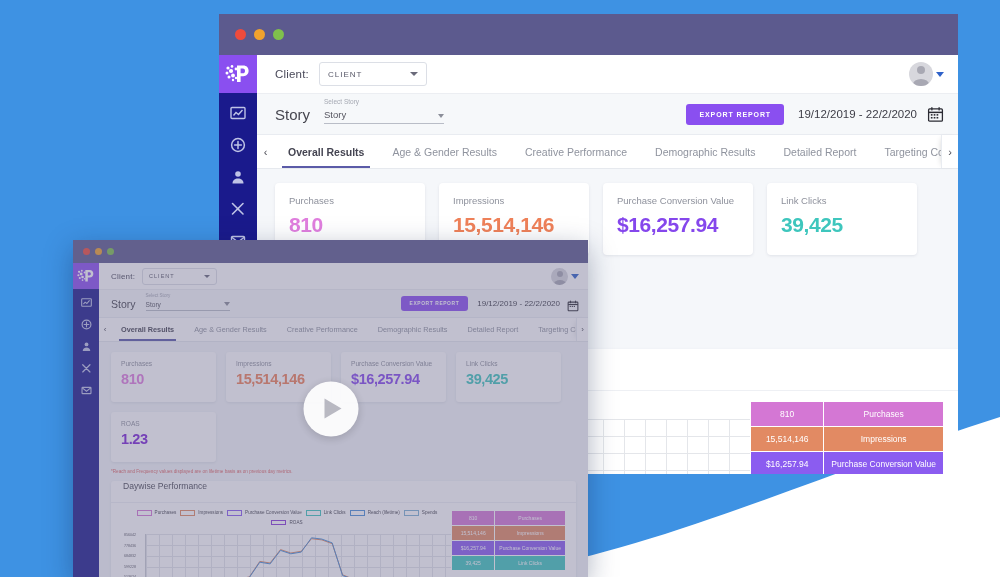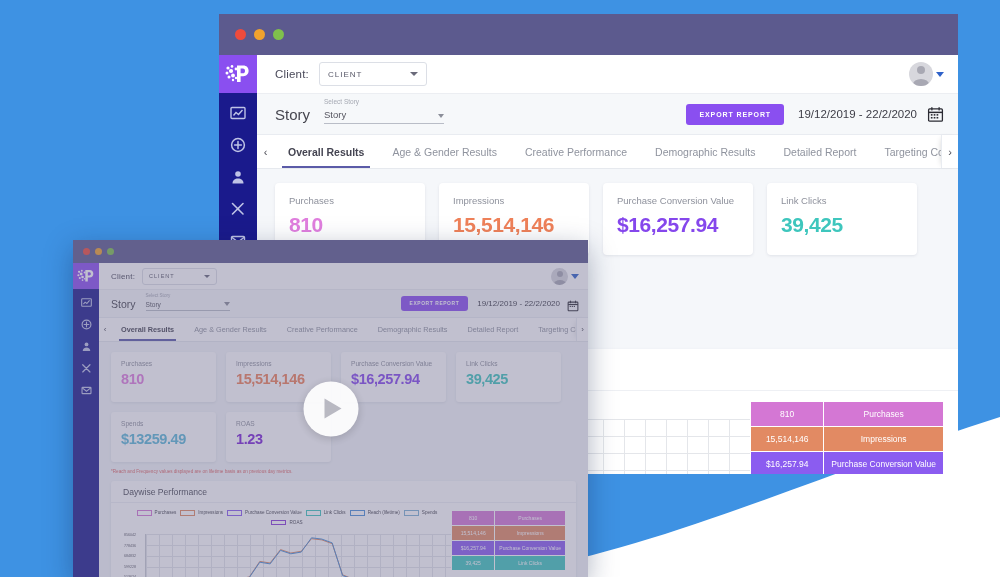--- a/index.html
+++ b/index.html
@@ -156,21 +156,21 @@
   #front-window .tabsbar { height: 24px; }
   #front-window .tab { font-size: 7.3px; padding: 0 10px; }
   #front-window .tab-arrow { width: 12px; flex: 0 0 12px; font-size: 8px; }
   #front-window .panel { padding: 10px 12px 0 12px; }
   #front-window .kpi-grid { gap: 10px; }
   #front-window .kpi { width: 105px; height: 50px; padding: 8px 10px; border-radius: 3px; }
   #front-window .kpi .k-label { font-size: 6.6px; margin-bottom: 4px; }
   #front-window .kpi .k-value { font-size: 14.5px; }
   #front-window .footnote { font-size: 4.6px; color: #e06a6a; margin-top: 7px; }
   #front-window .chart-card { position: static; margin-top: 7px; border-radius: 3px; height: auto; }
-  #front-window .chart-card-head { height: 22px; display:flex; align-items:center; padding-left:12px; }
+  #front-window .chart-card-head { height: 22px; display:flex; padding-left:12px; }
   #front-window .chart-title { font-size: 8.6px; color: #4a4a55; }
   #front-window .legend-row { font-size: 4.6px; gap: 4px; justify-content: center; }
   #front-window .lg-sw { width: 15px; height: 5.5px; border-width: 1px; }
   #front-window .grid-area { height: 46px; background-size: 13px 11px; position: relative; margin-left: 22px; }
   #front-window .yaxis { position: absolute; left: -22px; top: 0; display: flex; flex-direction: column; justify-content: space-between; height: 100%; }
   #front-window .yaxis span { font-size: 3.6px; color: #5a5a64; line-height: 1; }
   #front-window .chart-right { width: 125px; padding-right: 10px; }
   #front-window .ctable td { font-size: 5px; padding: 4px 2px; }
   #front-window .chart-inner { padding-top: 7px; }
 
@@ -503,24 +503,20 @@
               <div class="k-label">Impressions</div>
               <div class="k-value" style="color: rgb(239, 129, 89);">15,514,146</div>
             </div>
             <div class="kpi">
               <div class="k-label">Purchase Conversion Value</div>
               <div class="k-value" style="color: rgb(133, 71, 236);">$16,257.94</div>
             </div>
             <div class="kpi">
               <div class="k-label">Link Clicks</div>
               <div class="k-value" style="color: rgb(62, 198, 189);">39,425</div>
-            </div>
-            <div class="kpi">
-              <div class="k-label">Spends</div>
-              <div class="k-value" style="color: rgb(92, 184, 216);">$13259.49</div>
             </div>
             <div class="kpi">
               <div class="k-label">ROAS</div>
               <div class="k-value" style="color: rgb(124, 37, 214);">1.23</div>
             </div>
           </div>
         <div class="footnote">*Reach and Frequency values displayed are on lifetime basis as on previous day metrics.</div>
 
         <div class="chart-card">
           <div class="chart-card-head">

